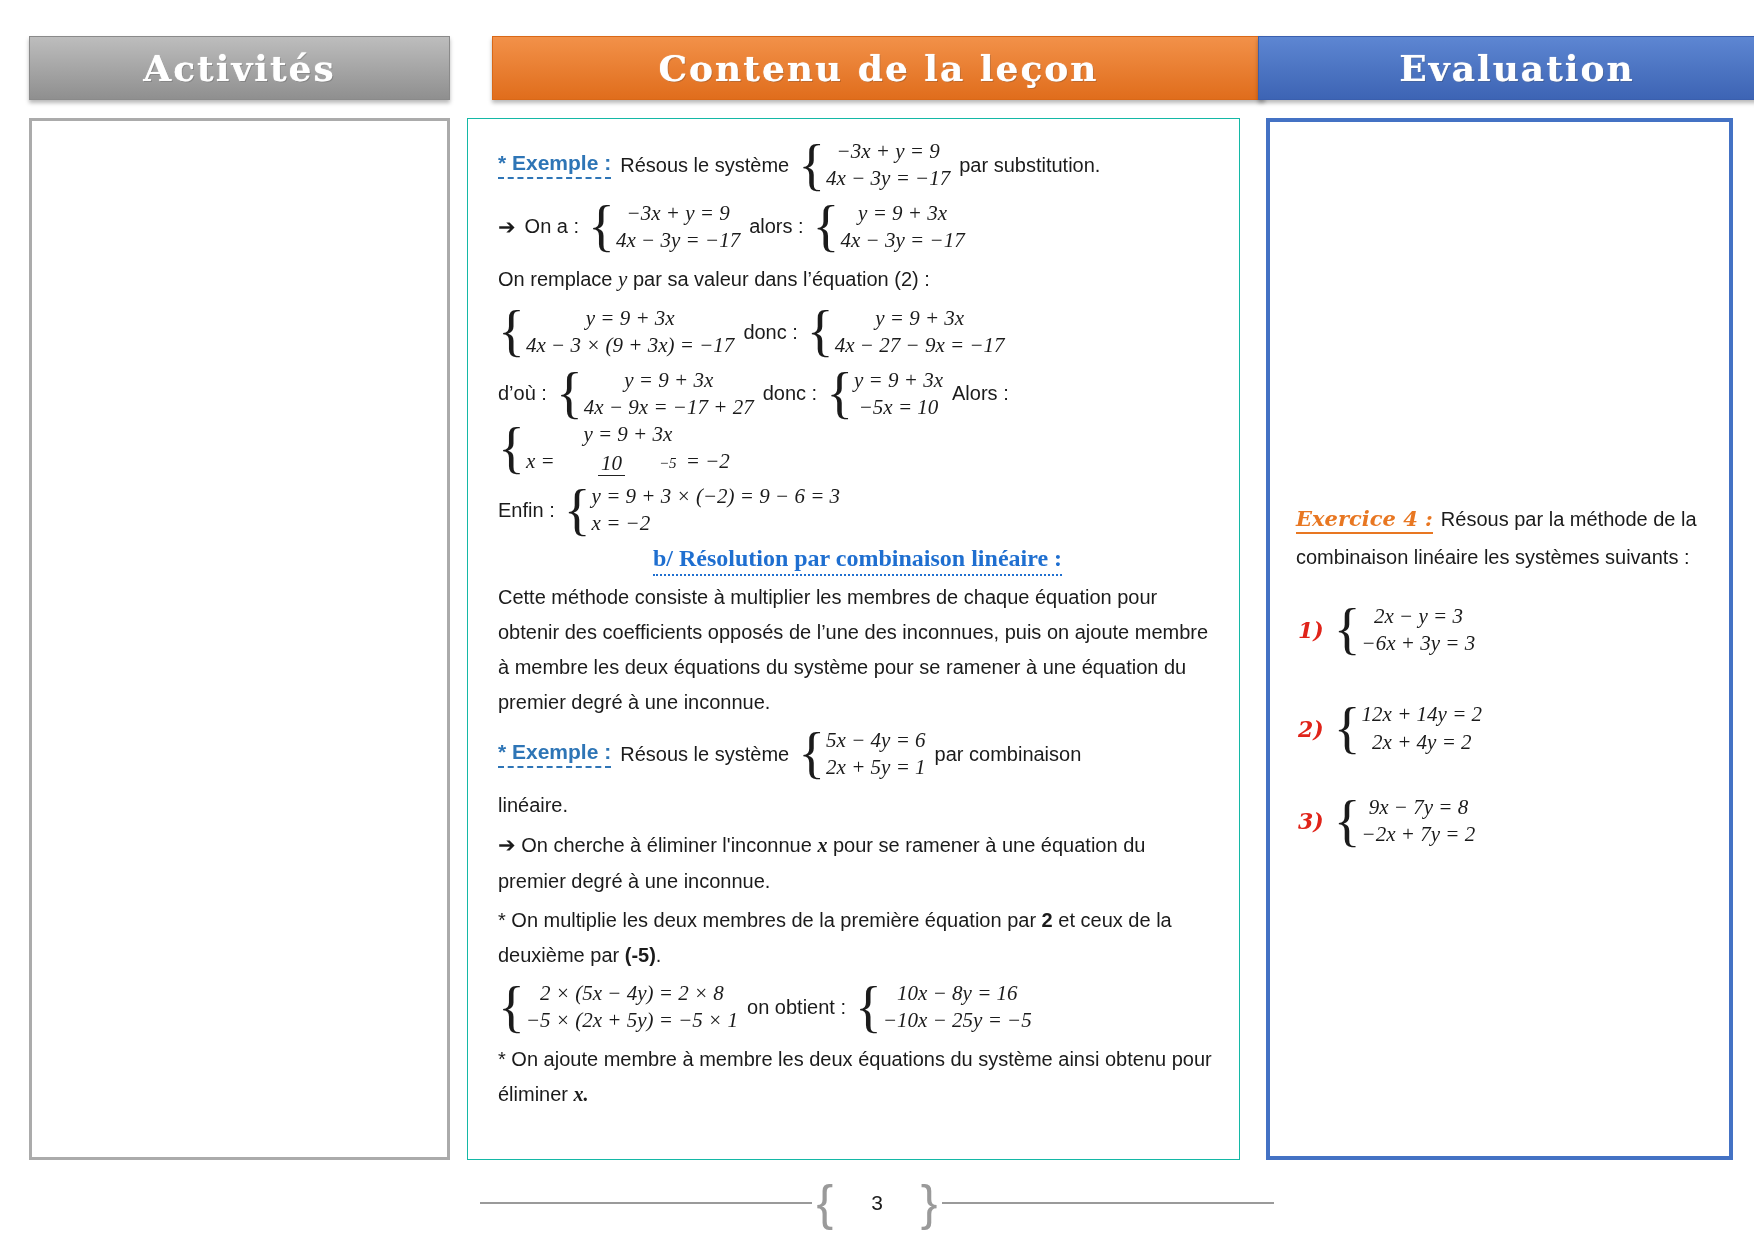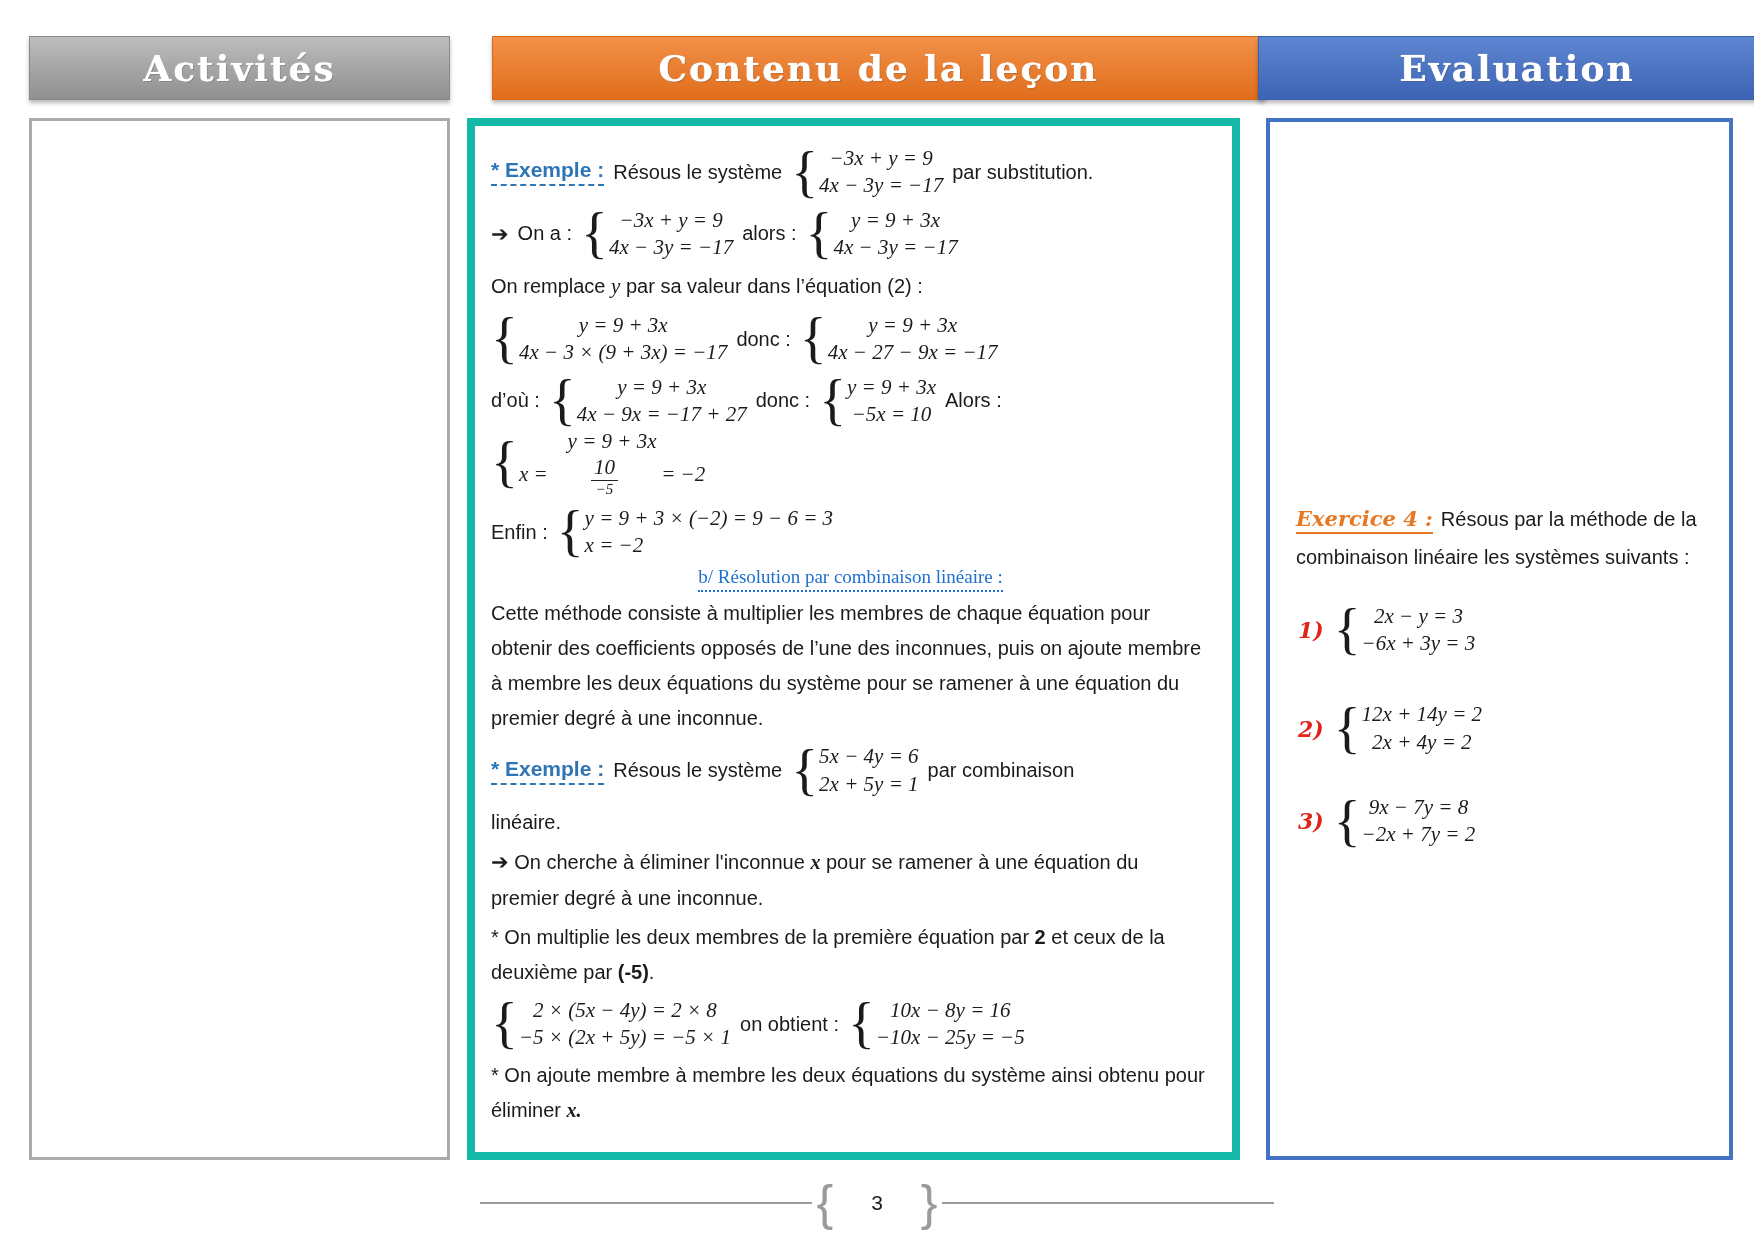--- a/index.html
+++ b/index.html
@@ -20,21 +20,21 @@
   .hdr-eval       { left:1258px;width:518px; background:linear-gradient(#5d86d2,#3d64b4); border:1px solid #3a5fae; }
   .script-title {
     font-family:"DejaVu Serif", serif; font-weight:bold;
     color:#ffffff; font-size:36px; letter-spacing:2px;
     text-shadow:1px 1px 0 rgba(0,0,0,.18), 0 0 1px rgba(255,255,255,.9);
   }
 
   
   .box { position:absolute; top:118px; height:1042px; background:#fff; }
   .box-activities { left:29px;  width:421px; border:3px solid #ababab; }
-  .box-lesson     { left:467px; width:773px; border:8px solid #14b8a6; padding:12px 22px 10px 16px; overflow:hidden; }
+  .box-lesson     { left:467px; width:773px; border:1px solid #14b8a6; padding:12px 22px 10px 30px; overflow:hidden; }
   .box-eval       { left:1258px;width:467px; border:4px solid #4472C4; padding:18px 26px; overflow:hidden;margin-left:8px; }
 
   
   .row  { display:flex; align-items:center; flex-wrap:wrap; column-gap:9px; margin:7px 0; font-size:20px; }
   .para { font-size:20px; line-height:1.75; margin:4px 0; }
   .math { font-family:"Liberation Serif", serif; font-style:italic; font-size:21px; }
   .bold { font-weight:bold; }
   .mathbold { font-family:"Liberation Serif", serif; font-style:italic; font-weight:bold; }
 
   .exemple-label {
@@ -43,27 +43,27 @@
   }
   .arrow { font-size:21px; }
 
   .sys { display:inline-flex; align-items:center; vertical-align:middle; }
   .brace {
     font-family:"Liberation Serif", serif; font-style:normal; font-weight:400;
     font-size:56px; line-height:.85; transform:scaleY(1.02); margin-right:1px;
   }
   .sys-lines { display:inline-flex; flex-direction:column; align-items:center; line-height:1.3; text-align:center; }
 
-  .frac { display:inline-flex; flex-direction:column; align-items:center; font-size:15px; line-height:1.15; vertical-align:middle; margin:0 4px;justify-content:center; }
+  .frac { display:inline-flex; flex-direction:row; align-items:center; font-size:15px; line-height:1.15; vertical-align:middle; margin:0 4px;justify-content:center; }
   .frac .fnum { border-bottom:1.4px solid #222; padding:0 3px; }
 
   .subtitle-wrap { text-align:center; margin:6px 0 4px 0; }
   .subtitle {
     display:inline-block; color:#1F6FD0; font-family:"Liberation Serif", serif;
-    font-weight:normal; font-size:19px; border-bottom:2px dotted #1F6FD0; padding-bottom:2px;
+    font-weight:bold; font-size:24px; border-bottom:2px dotted #1F6FD0; padding-bottom:2px;
   }
 
   
   .eval-first { margin-top:360px; font-size:20px; line-height:1.85; }
   .eval-label {
     color:#E87722; font-family:"DejaVu Serif", serif; font-style:italic; font-weight:bold;
     font-size:21px; border-bottom:2px solid #E87722; padding-bottom:1px; margin-right:8px;
   }
   .eval-sys { display:flex; align-items:center; gap:10px; margin:27px 0 0 2px; font-size:20px; }
   .red-num { color:#E0241A; font-family:"DejaVu Serif", serif; font-style:italic; font-weight:bold; font-size:22px; }

